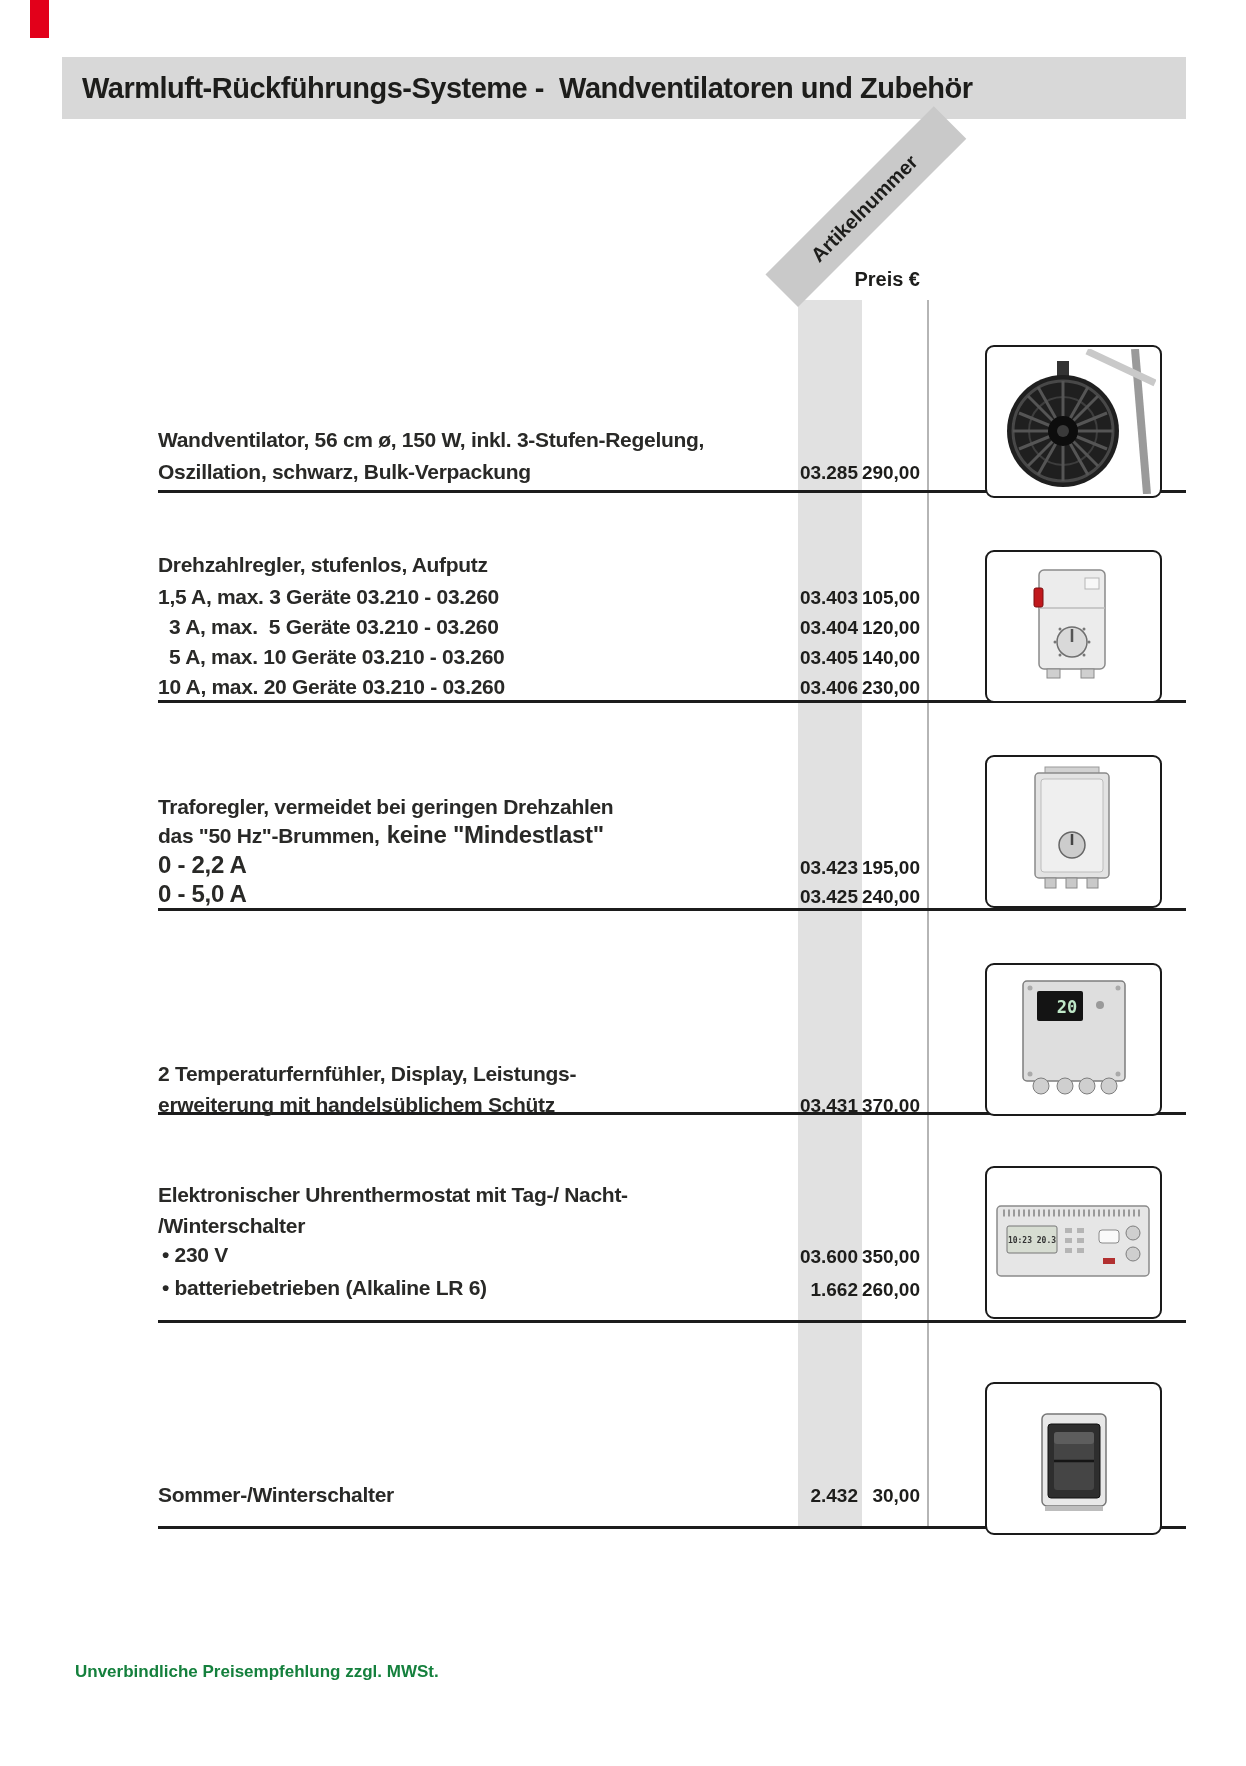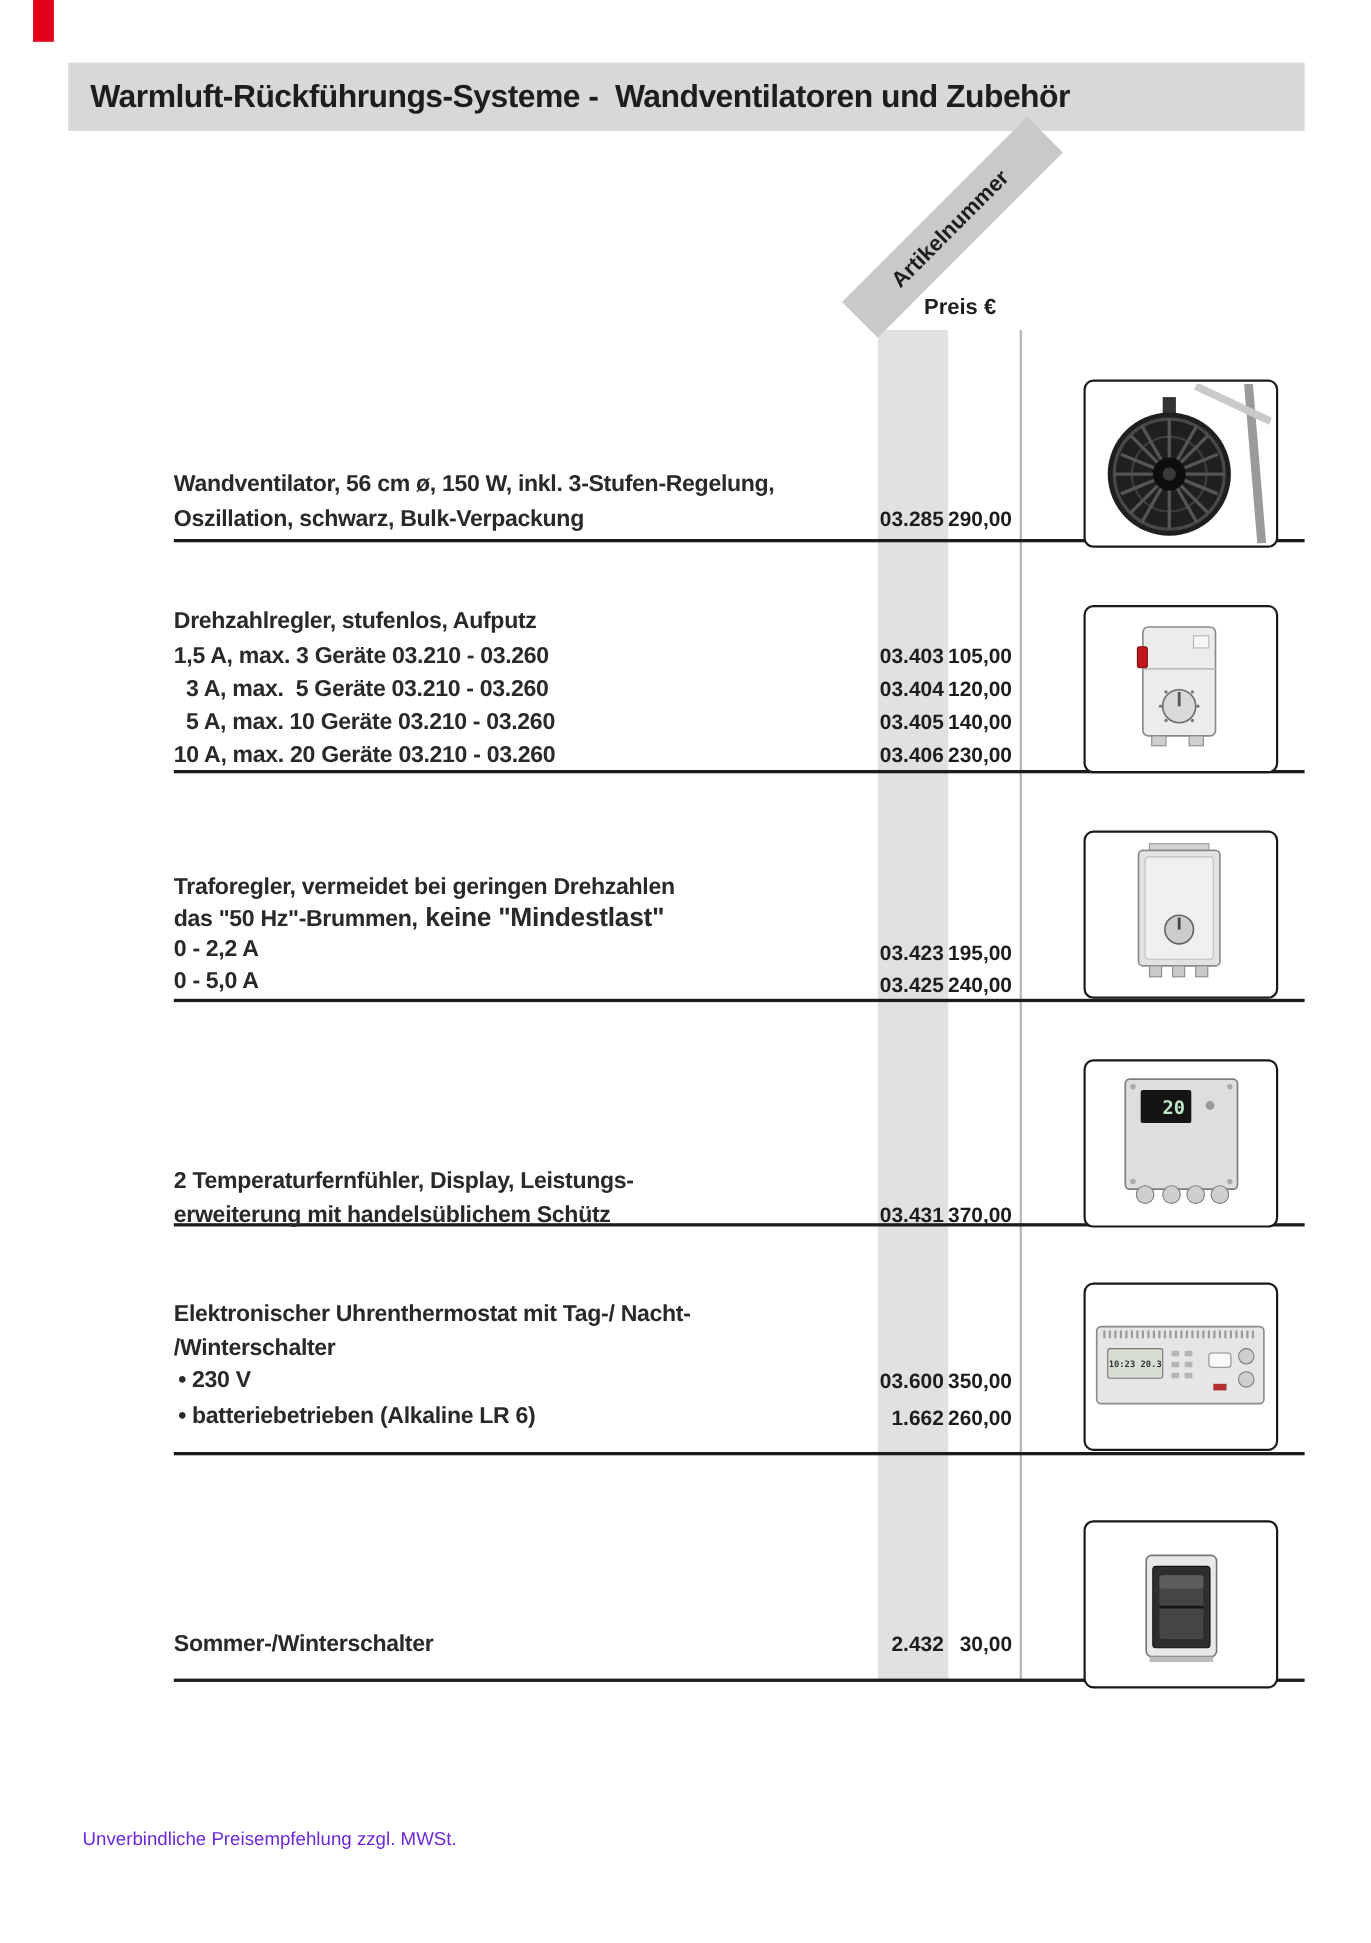--- a/index.html
+++ b/index.html
@@ -8,35 +8,35 @@
   .red-tab{position:absolute;left:30px;top:0;width:19px;height:38px;background:#e2001a;}
   .banner{position:absolute;left:62px;top:57px;width:1124px;height:62px;background:#d8d8d8;
           display:flex;align-items:center;}
   .banner .title{font-size:29px;font-weight:bold;color:#1d1d1b;padding-left:20px;letter-spacing:-0.5px;white-space:pre;}
   .art-col{position:absolute;left:798px;top:300px;width:64px;height:1228px;background:#e1e1e1;z-index:1;}
   .price-divider{position:absolute;left:927px;top:300px;width:2px;height:1228px;background:#b5b5b5;z-index:1;}
   .ribbon{position:absolute;left:798px;top:261px;width:238px;height:46px;background:#c9c9c9;
           transform-origin:0 100%;transform:rotate(-45deg);z-index:1;
           display:flex;align-items:center;}
   .ribbon span{font-size:20px;font-weight:bold;color:#1d1d1b;padding-left:46px;letter-spacing:0px;}
-  .preis-label{position:absolute;left:840px;top:268px;width:80px;
+  .preis-label{position:absolute;left:840px;top:268px;width:80px;text-align:right;
                font-size:20px;font-weight:bold;color:#1d1d1b;z-index:2;}
   .rule{position:absolute;left:158px;width:1028px;height:3px;background:#1c1c1c;z-index:2;}
   .pline{position:absolute;font-size:21px;font-weight:bold;color:#292927;white-space:pre;
          letter-spacing:-0.3px;z-index:3;}
   .pline .lg{font-size:24px;margin-left:7px;}
-  .pline.big{font-size:21px;}
+  .pline.big{font-size:24px;}
   .art{position:absolute;left:798px;width:60px;text-align:right;font-size:19px;font-weight:bold;
        color:#1d1d1b;z-index:3;}
   .price{position:absolute;left:842px;width:78px;text-align:right;font-size:19px;font-weight:bold;
          color:#1d1d1b;z-index:3;}
   .pbox{position:absolute;left:985px;width:173px;height:149px;background:#ffffff;
         border:2px solid #1a1a1a;border-radius:9px;z-index:4;display:flex;
         align-items:center;justify-content:flex-start;overflow:hidden;}
-  .footer{position:absolute;left:75px;top:1662px;font-size:17px;font-weight:normal;color:#6d28d9;z-index:3;}
+  .footer{position:absolute;left:75px;top:1662px;font-size:17px;font-weight:bold;color:#15803d;z-index:3;}
   .lcd-text{font-family:"DejaVu Sans Mono", monospace;}
 </style>
 </head>
 <body>
 
 <div class="page">
 
   <div class="red-tab"></div>
 
   <div class="banner">

